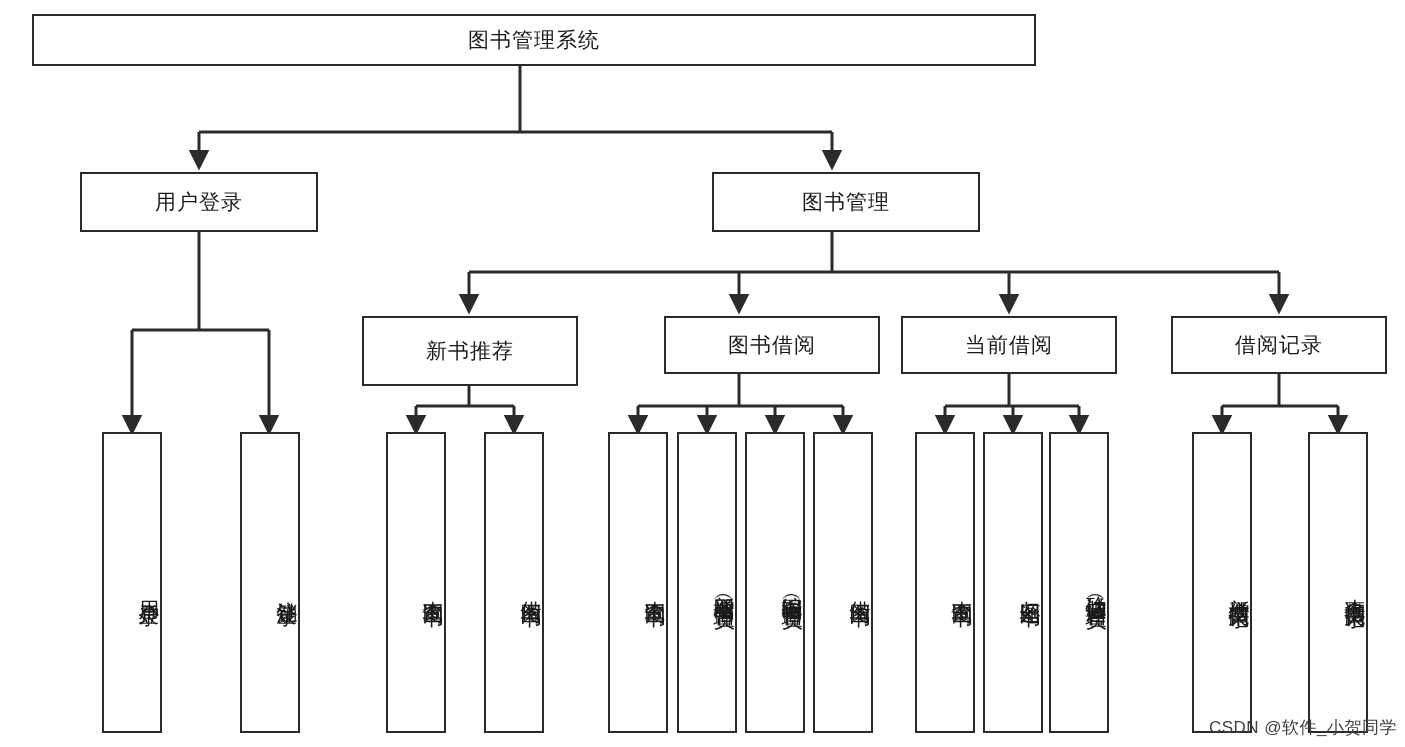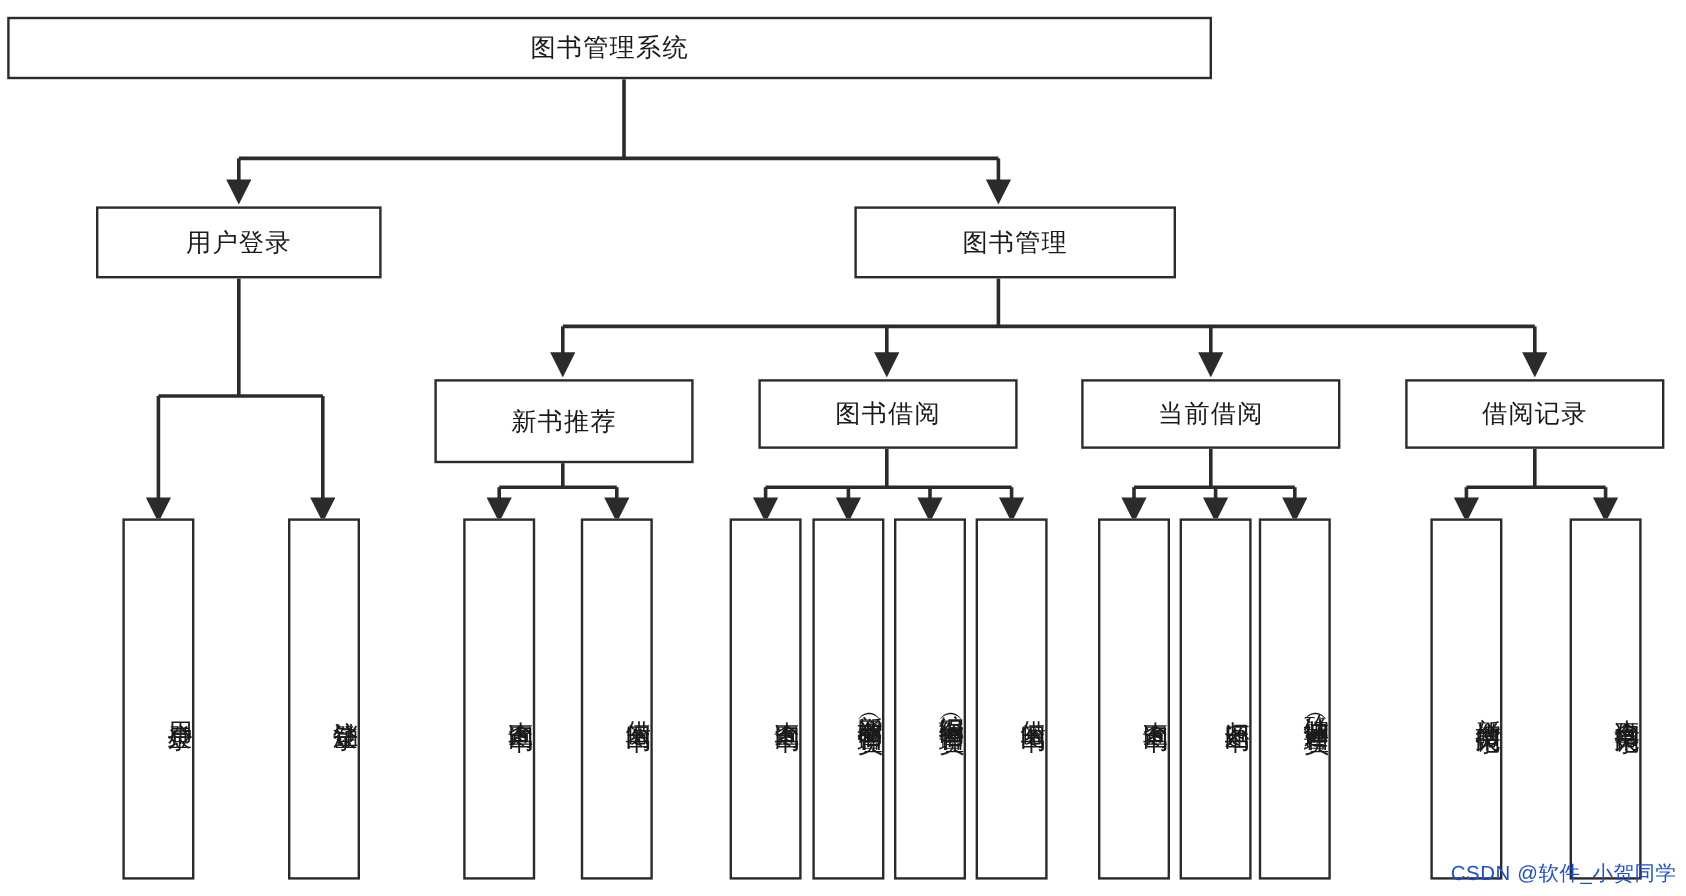--- a/index.html
+++ b/index.html
@@ -50,21 +50,21 @@
   .node.v .txt {
     writing-mode: vertical-rl;
     text-orientation: upright;
     white-space: nowrap;
   }
   .watermark {
     position: absolute;
     right: 8px;
     bottom: 8px;
     font-size: 17px;
-    color: #1d4ed8;
+    color: #404040;
     letter-spacing: 0.5px;
     white-space: nowrap;
   }
 </style>
 </head>
 <body>
 
 <div id="canvas">
 
   <svg id="edges" viewBox="0 0 1405 747">
@@ -110,35 +110,35 @@
       <path d="M 1013 406 L 1013 425" marker-end="url(#arrow)"></path>
       <path d="M 1079 406 L 1079 425" marker-end="url(#arrow)"></path>
 
       <path d="M 1279 374 L 1279 406"></path>
       <path d="M 1222 406 L 1338 406"></path>
       <path d="M 1222 406 L 1222 425" marker-end="url(#arrow)"></path>
       <path d="M 1338 406 L 1338 425" marker-end="url(#arrow)"></path>
     </g>
   </svg>
 
-  <div class="node h" style="left:6px; top:14px; width:1004px; height:52px;">
+  <div class="node h" style="left:32px; top:14px; width:1004px; height:52px;">
     <span class="txt">图书管理系统</span>
   </div>
 
   <div class="node h" style="left:80px; top:172px; width:238px; height:60px;">
     <span class="txt">用户登录</span>
   </div>
   <div class="node h" style="left:712px; top:172px; width:268px; height:60px;">
     <span class="txt">图书管理</span>
   </div>
 
   <div class="node h" style="left:362px; top:316px; width:216px; height:70px;">
     <span class="txt">新书推荐</span>
   </div>
-  <div class="node h" style="left:632px; top:316px; width:216px; height:58px;">
+  <div class="node h" style="left:664px; top:316px; width:216px; height:58px;">
     <span class="txt">图书借阅</span>
   </div>
   <div class="node h" style="left:1171px; top:316px; width:216px; height:58px;">
     <span class="txt">借阅记录</span>
   </div>
   <div class="node h" style="left:901px; top:316px; width:216px; height:58px;">
     <span class="txt">当前借阅</span>
   </div>
 
   <div class="node v" style="left:102px; top:432px; width:60px; height:301px;">

